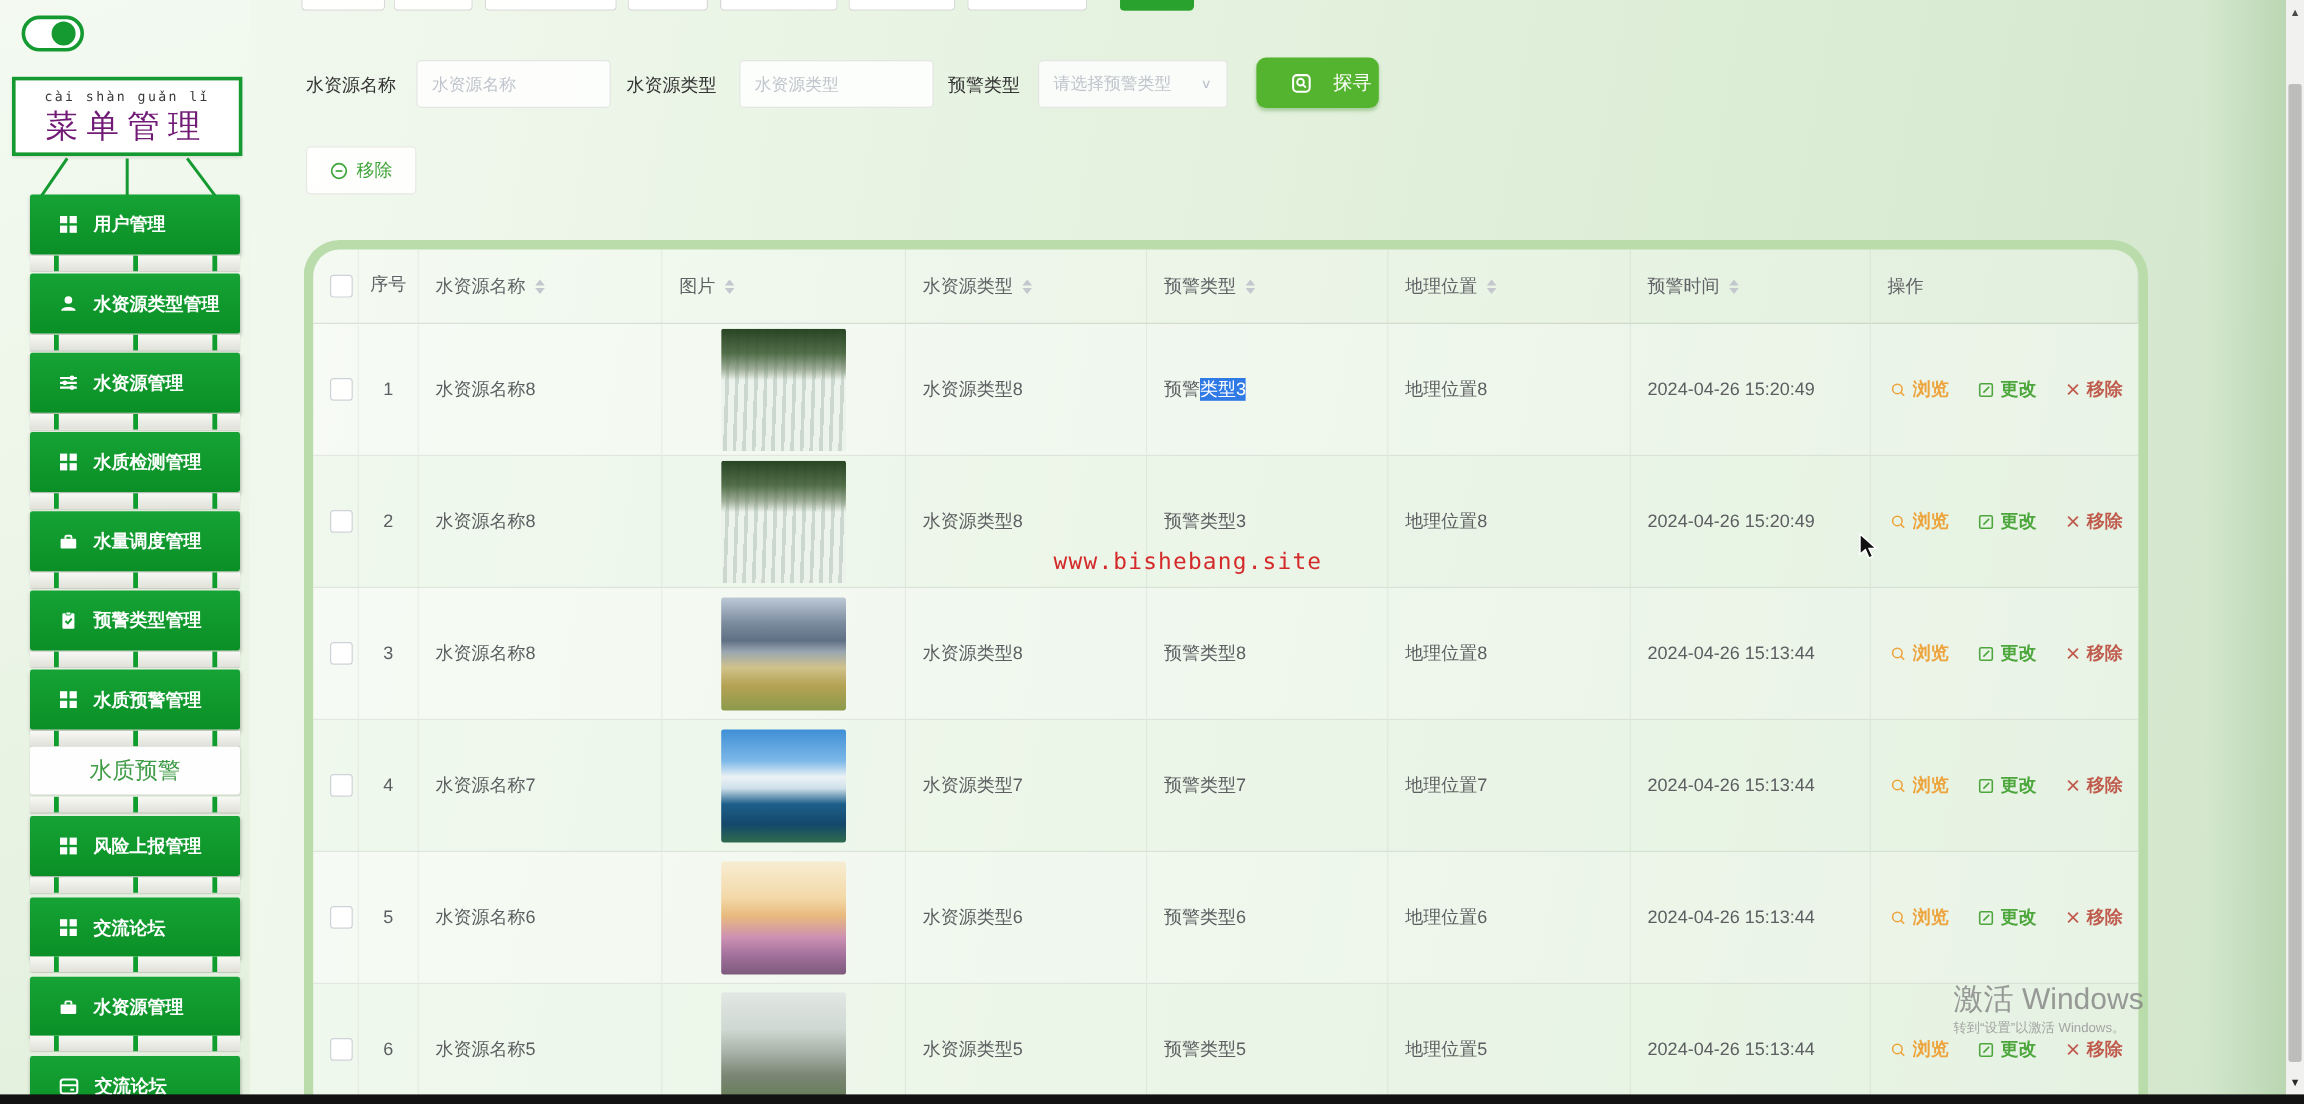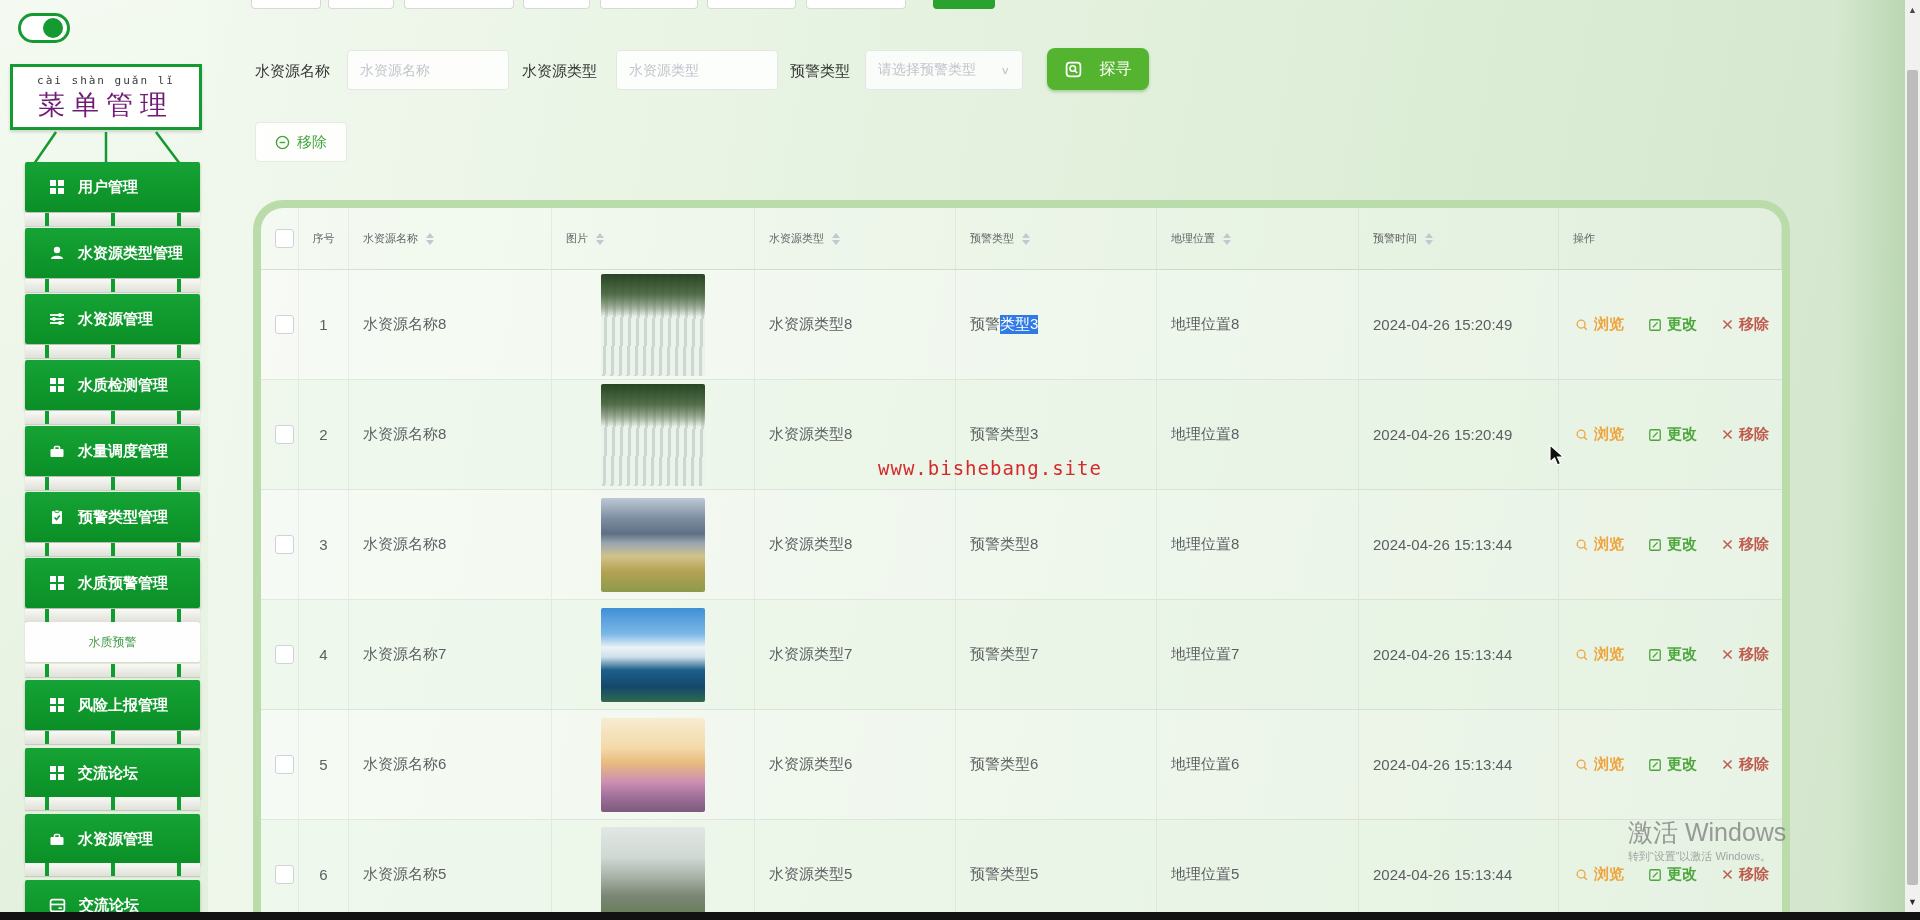--- a/index.html
+++ b/index.html
@@ -20,53 +20,53 @@
     font-family:"DejaVu Sans Mono",monospace;}
   .sign .title{display:block;font-size:27px;color:#701a75;letter-spacing:7px;margin-top:0;
     font-family:"DejaVu Serif","Liberation Serif",serif;}
   .ropes{position:absolute;left:10px;top:130px;}
   .board{position:absolute;left:25px;width:175px;height:50px;display:flex;align-items:center;
     justify-content:flex-start;gap:13px;padding-left:24px;box-sizing:border-box;
     background:linear-gradient(180deg,#16a335,#0a8f26);color:#fff;font-size:15px;font-weight:bold;
     box-shadow:0 2px 3px rgba(0,0,0,.25);border-radius:2px;cursor:pointer;}
   .board svg{flex:0 0 auto;}
   .board.white{background:#fdfefd;color:#3f9b46;justify-content:center;padding-left:0;height:40px;
-    font-weight:normal;font-size:12px;box-shadow:0 1px 2px rgba(0,0,0,.12);}
+    font-weight:normal;font-size:19px;box-shadow:0 1px 2px rgba(0,0,0,.12);}
   .strip{position:absolute;left:25px;width:175px;height:13px;
     background:linear-gradient(180deg,#f8f8f5,#e1e1da);box-shadow:0 1px 1px rgba(0,0,0,.15);}
   .strip i{position:absolute;top:0;width:4px;height:13px;background:#0f9d2e;}
   .strip i.l{left:20px}.strip i.c{left:86px}.strip i.r{left:152px}
   
   .topbox{position:absolute;top:0;height:9px;background:rgba(255,255,255,.95);
     border:1px solid #d8d8d8;border-top:none;border-radius:0 0 4px 4px;box-sizing:border-box;}
   .topbox.green{background:#2aa32e;border-color:#2aa32e;}
   
   .flabel{position:absolute;font-size:15px;color:#333;top:62px;}
   .finput{position:absolute;top:50px;height:40px;box-sizing:border-box;border:1px solid #e3e6e3;
     border-radius:4px;background:rgba(255,255,255,.85);font-size:14px;color:#555;padding:0 12px;
     font-family:"Liberation Sans",sans-serif;}
   .finput::placeholder{color:#c0c4cc;}
   .fselect{position:absolute;top:50px;height:40px;box-sizing:border-box;border:1px solid #e3e6e3;
     border-radius:4px;background:rgba(252,253,252,.9);font-size:14px;color:#c0c4cc;
     display:flex;align-items:center;padding:0 12px;cursor:pointer;}
   .fselect .chev{margin-left:auto;color:#c0c4cc;font-size:13px;transform:scaleY(.8);}
   .search-btn{position:absolute;left:1047px;top:48px;width:102px;height:42px;background:#55b42f;
     border:none;border-radius:8px;color:#fff;font-size:16px;display:flex;align-items:center;
-    justify-content:center;gap:18px;cursor:pointer;box-shadow:0 2px 3px rgba(60,140,40,.35);
+    justify-content:flex-end;gap:18px;cursor:pointer;box-shadow:0 2px 3px rgba(60,140,40,.35);
     font-family:"Liberation Sans",sans-serif;}
   .remove-btn{position:absolute;left:255px;top:122px;width:92px;height:40px;background:rgba(255,255,255,.9);
     border:1px solid #e8e8e4;border-radius:4px;color:#3fa53a;font-size:15px;display:flex;
     align-items:center;justify-content:center;gap:7px;cursor:pointer;font-family:"Liberation Sans",sans-serif;}
   
   .tablewrap{position:absolute;left:253px;top:200px;width:1537px;height:760px;box-sizing:border-box;
     border:8px solid #badcab;border-bottom:none;border-radius:30px 30px 0 0;
     background:rgba(255,255,255,.30);overflow:hidden;}
   .tgrid{display:grid;grid-template-columns:38px 50px 203px 203px 201px 201px 202px 200px auto;
     grid-auto-rows:auto;}
-  .th{display:flex;align-items:center;height:62px;font-size:11px;color:#606266;
+  .th{display:flex;align-items:center;height:62px;font-size:15px;color:#606266;
     border-bottom:1px solid rgba(0,0,0,.10);border-right:1px solid rgba(0,0,0,.05);
     padding-left:14px;box-sizing:border-box;gap:5px;font-family:Liberation Serif, serif;}
   .th.center{justify-content:center;padding-left:0;text-align:center;line-height:1.3;}
   .th:last-child{border-right:none;}
   .td{display:flex;align-items:center;height:110px;font-size:15px;color:#5c5e61;
     border-bottom:1px solid rgba(0,0,0,.07);border-right:1px solid rgba(0,0,0,.05);
     padding-left:14px;box-sizing:border-box;}
   .td:last-child,.td.ops{border-right:none;}
   .td.center{justify-content:center;padding-left:0;}
   .row-even{background:rgba(235,246,232,.45);}

